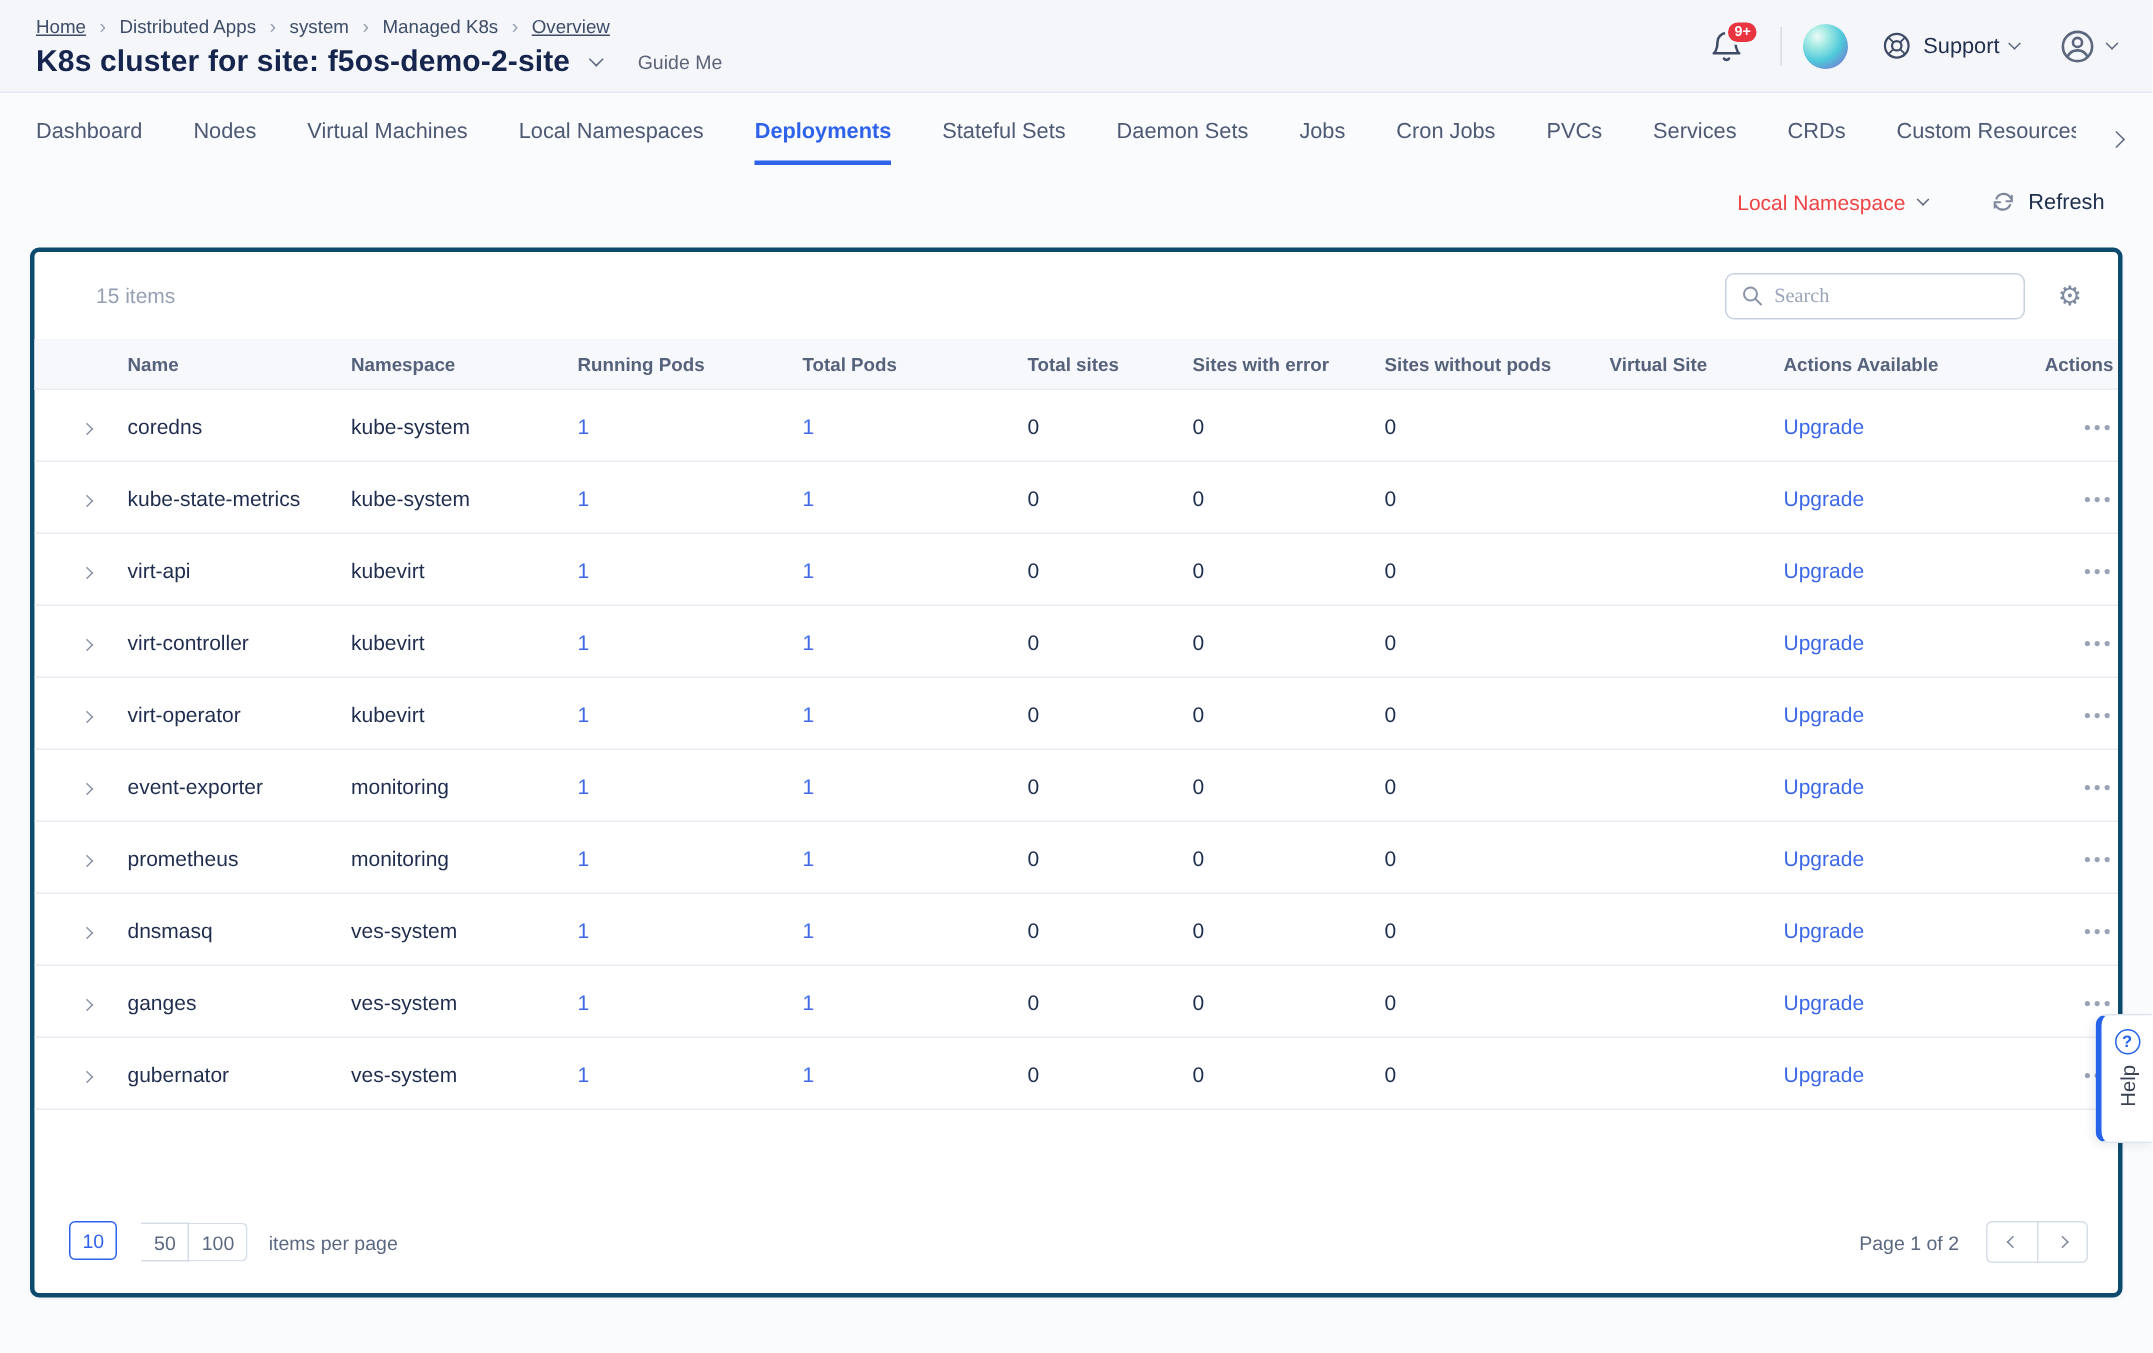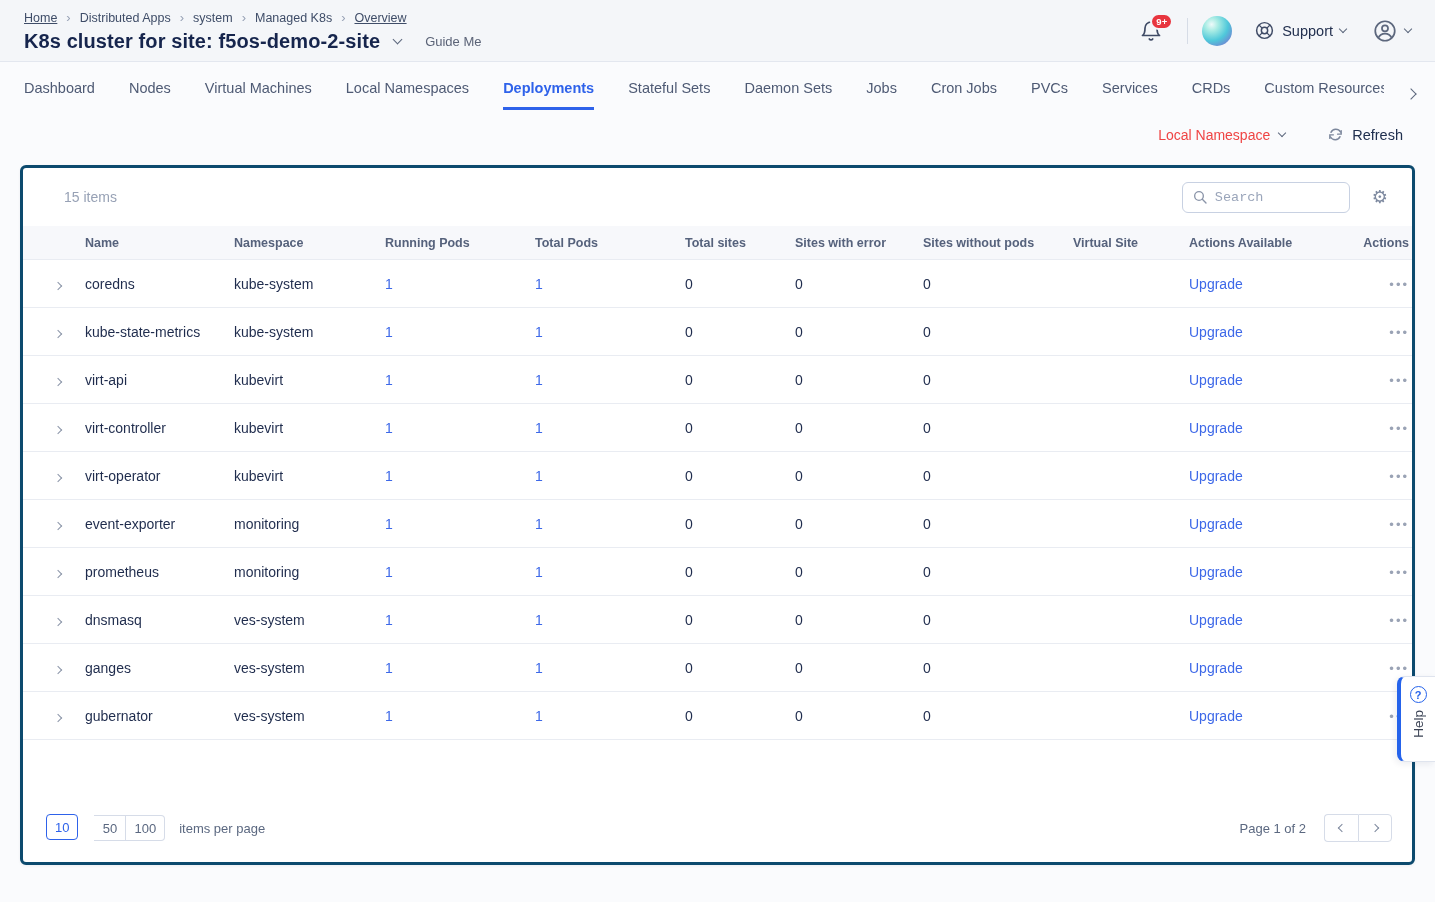--- a/index.html
+++ b/index.html
@@ -49,23 +49,23 @@
   .ns-select { display:flex; align-items:center; gap:9px; font-size:14px; color:#ef4444; cursor:pointer; }
   .refresh-btn { display:flex; align-items:center; gap:8px; font-size:14.5px; color:#20304f; cursor:pointer; }
 
   
   .card { margin:22px 20px 0; height:700px; background:#fff; border:3px solid #0c4a6e;
     border-radius:6px; box-shadow:0 1px 3px rgba(20,30,60,.06); display:flex; flex-direction:column; }
   .card-header { height:58px; display:flex; align-items:center; padding:0 24px 0 41px; }
   .items-count { font-size:14px; color:#97a1b5; }
   .card-header-right { margin-left:auto; display:flex; align-items:center; gap:22px; }
   .search-box { position:relative; }
-  .search-box input { width:168px; height:31px; border:1px solid #c8d1e2; border-radius:6px;
+  .search-box input { width:200px; height:31px; border:1px solid #c8d1e2; border-radius:6px;
     padding:0 10px 0 32px; font-size:13.5px; color:#1f2c4d; outline:none;
-    font-family:Liberation Mono, monospace; }
+    font-family:Liberation Serif, serif; }
   .search-box input::placeholder { color:#9aa5ba; }
   .search-icon { position:absolute; left:10px; top:7px; }
   .gear { font-size:18px; color:#7e8aa0; cursor:pointer; line-height:1; }
 
   .grid-row { display:grid; align-items:center; padding:0 26px 0 20px;
     grid-template-columns:42px 149px 151px 150px 150px 110px 128px 150px 116px 160px minmax(60px,1fr); }
   .thead { background:#f7f8fb; height:34px; border-bottom:1px solid #e9ecf2;
     font-size:12.5px; font-weight:bold; color:#56627c; }
   .th.actions, .cell.actions { text-align:right; }
   .trow { height:48px; border-bottom:1px solid #e9ecf2; font-size:14px; color:#1f2c4d; }

